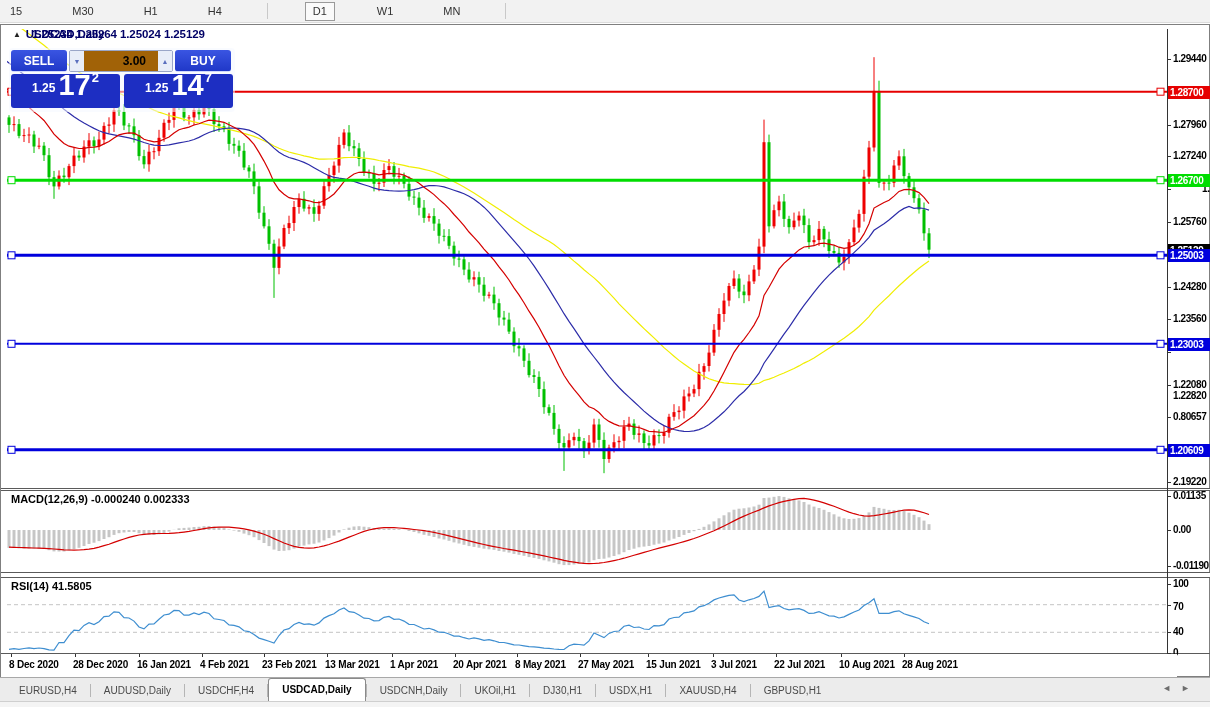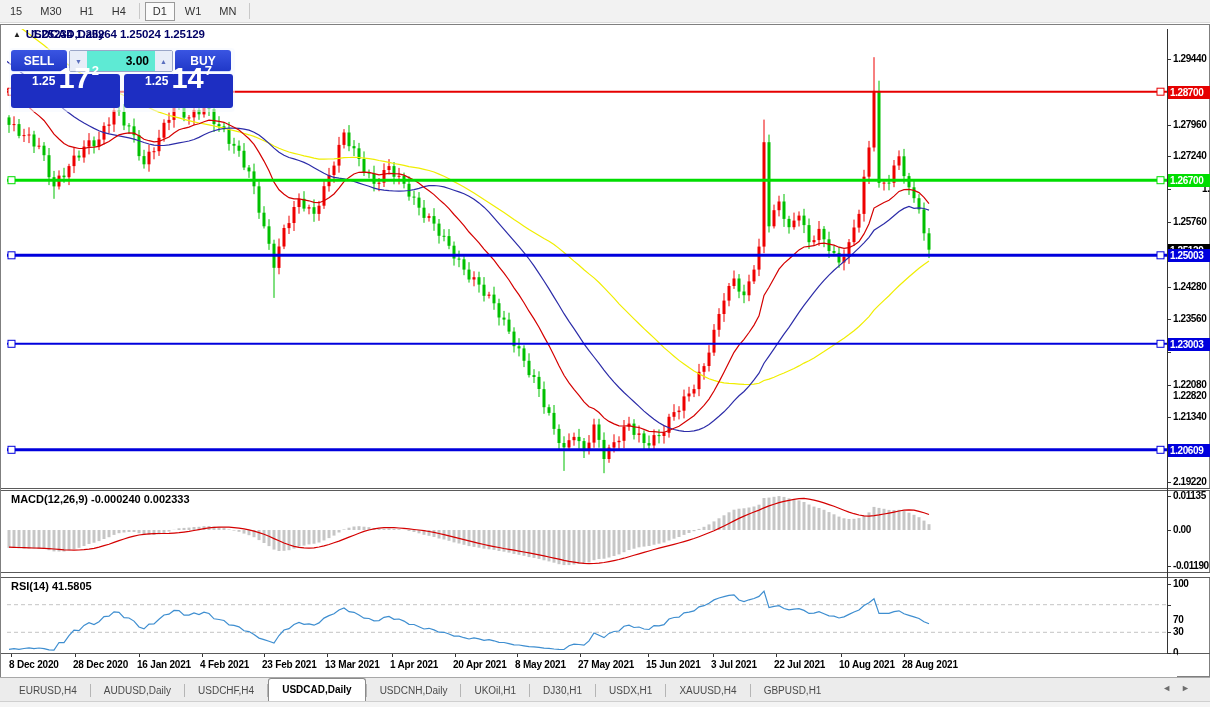--- a/index.html
+++ b/index.html
@@ -5,21 +5,21 @@
   html,body{margin:0;padding:0;}
   body{
     width:1210px;height:707px;position:relative;overflow:hidden;
     background:#ffffff;font-family:"Liberation Sans",sans-serif;
     -webkit-user-select:none;user-select:none;
   }
   
   #toolbar{
     position:absolute;left:0;top:0;width:1210px;height:23px;
     background:#f2f2f2;border-bottom:1px solid #dcdcdc;
-    display:flex;align-items:center;padding-left:1px;box-sizing:border-box;
+    display:flex;align-items:center;padding-left:1px;box-sizing:border-box;gap:32px;
   }
   .tfbtn{
     font-size:11px;color:#333;padding:2px 7px;margin:0 1px;border:1px solid transparent;
     background:transparent;line-height:13px;cursor:default;
   }
   .tfbtn.active{background:#fafafa;border:1px solid #9a9a9a;}
   .tfsep{width:1px;height:16px;background:#c9c9c9;margin:0 4px;}
   
   #window{
     position:absolute;left:0;top:24px;width:1210px;height:653px;
@@ -69,26 +69,26 @@
     width:56px;height:22px;border:none;border-radius:3px;color:#fff;
     font-size:12px;font-weight:bold;font-family:"Liberation Sans",sans-serif;
     background:linear-gradient(#3a55e2,#2038c8);border-bottom:1px solid #cfd8ff;cursor:default;
   }
   .tp-spin{width:104px;height:22px;display:flex;border:1px solid #9aa6c8;border-radius:2px;background:#fff;box-sizing:border-box;}
   .tp-spin button{
     width:18px;border:none;background:#e8edf8;color:#5a6fbe;font-size:7px;padding:0;cursor:default;
   }
   .tp-spin input{
     flex:1;border:none;outline:none;text-align:right;font-size:12px;font-weight:bold;
-    padding-right:6px;width:60px;font-family:"Liberation Sans",sans-serif;color:#000;background:#5eead4;
+    padding-right:12px;width:60px;font-family:"Liberation Sans",sans-serif;color:#000;background:#a16207;
   }
   .tp-row2{display:flex;gap:4px;height:34px;margin-top:2px;}
   .tile{
     width:109px;height:34px;background:#1d2ec2;border-radius:3px;color:#fff;
-    display:flex;align-items:flex-end;justify-content:center;padding-bottom:17px;box-sizing:border-box;
+    display:flex;align-items:flex-end;justify-content:center;padding-bottom:10px;box-sizing:border-box;
   }
   .tile .pfx{font-size:12px;font-weight:bold;margin-right:3px;margin-bottom:3px;}
   .tile .big{font-size:29px;font-weight:bold;line-height:26px;}
   .tile .sup{font-size:13px;font-weight:bold;margin-bottom:13px;margin-left:1px;}
   
   #tabbar{
     position:absolute;left:0;top:677px;width:1210px;height:24px;
     background:#ececec;border-top:1px solid #a8a8a8;box-sizing:border-box;
     display:flex;align-items:flex-end;padding-left:6px;
   }
@@ -764,35 +764,35 @@
       <div class="ticklabel" style="top:190.8px;position:absolute;">1.25760</div>
       <div class="tickmark" style="top:262.3px;position:absolute;"></div>
       <div class="ticklabel" style="top:256.3px;position:absolute;">1.24280</div>
       <div class="tickmark" style="top:294.2px;position:absolute;"></div>
       <div class="ticklabel" style="top:288.2px;position:absolute;">1.23560</div>
       <div class="tickmark" style="top:326.9px;position:absolute;"></div>
       <div class="ticklabel" style="top:320.9px;position:absolute;margin-top:44px;">1.22820</div>
       <div class="tickmark" style="top:359.7px;position:absolute;"></div>
       <div class="ticklabel" style="top:353.7px;position:absolute;">1.22080</div>
       <div class="tickmark" style="top:392.4px;position:absolute;"></div>
-      <div class="ticklabel" style="top:386.4px;position:absolute;">1.21340</div>
+      <div class="ticklabel" style="top:386.4px;position:absolute;">0.80657</div>
       <div class="tickmark" style="top:457px;position:absolute;"></div>
       <div class="ticklabel" style="top:451px;position:absolute;">2.19220</div>
       <div class="tickmark" style="top:471px;position:absolute;"></div>
       <div class="ticklabel" style="top:465px;position:absolute;">0.01135</div>
       <div class="tickmark" style="top:505px;position:absolute;"></div>
       <div class="ticklabel" style="top:499px;position:absolute;">0.00</div>
       <div class="tickmark" style="top:540.6px;position:absolute;"></div>
       <div class="ticklabel" style="top:534.6px;position:absolute;">-0.01190</div>
       <div class="tickmark" style="top:559px;position:absolute;"></div>
       <div class="ticklabel" style="top:553px;position:absolute;">100</div>
       <div class="tickmark" style="top:579.7px;position:absolute;"></div>
-      <div class="ticklabel" style="top:589px;position:absolute;">70</div>
+      <div class="ticklabel" style="top:576px;position:absolute;">70</div>
       <div class="tickmark" style="top:607.3px;position:absolute;"></div>
-      <div class="ticklabel" style="top:601.3px;position:absolute;">30</div>
+      <div class="ticklabel" style="top:601.3px;position:absolute;">40</div>
       <div class="tickmark" style="top:628px;position:absolute;"></div>
       <div class="ticklabel" style="top:622px;position:absolute;">0</div>
       <div class="chip" style="top:218.8px;background:#000000;position:absolute;">1.25129</div>
       <div class="chip" style="top:60.7px;background:#e60000;position:absolute;">1.28700</div>
       <div class="chip" style="top:149.2px;background:#00dd00;position:absolute;">1.26700</div>
       <div class="chip" style="top:224.3px;background:#0000dd;position:absolute;">1.25003</div>
       <div class="chip" style="top:312.8px;background:#0000dd;position:absolute;">1.23003</div>
       <div class="chip" style="top:418.8px;background:#0000dd;position:absolute;">1.20609</div>
     </div>
   <div id="date-strip">

